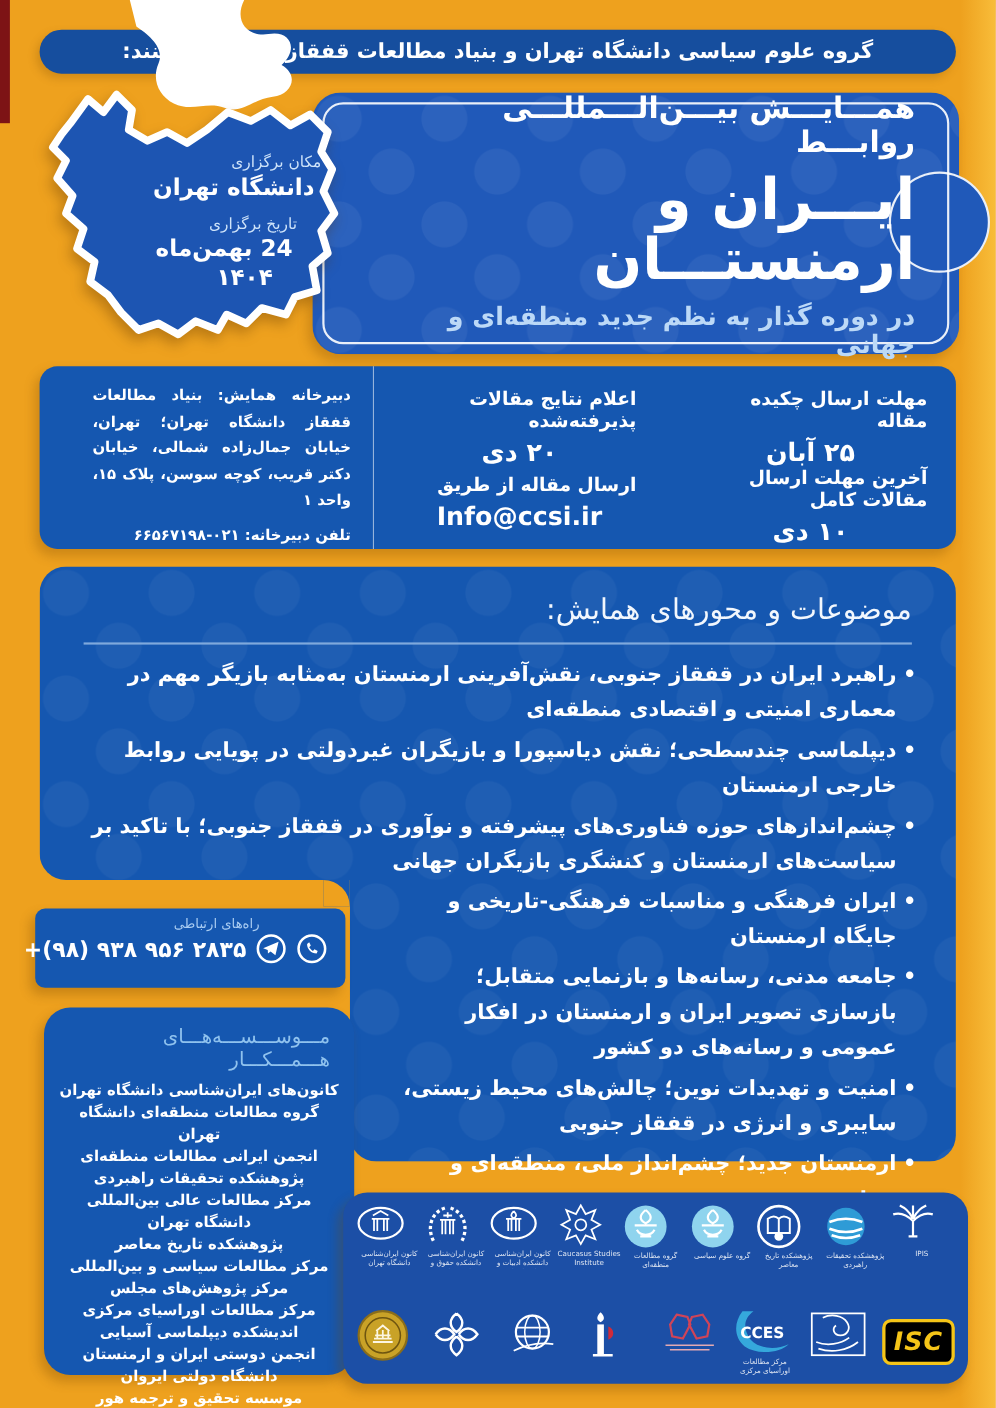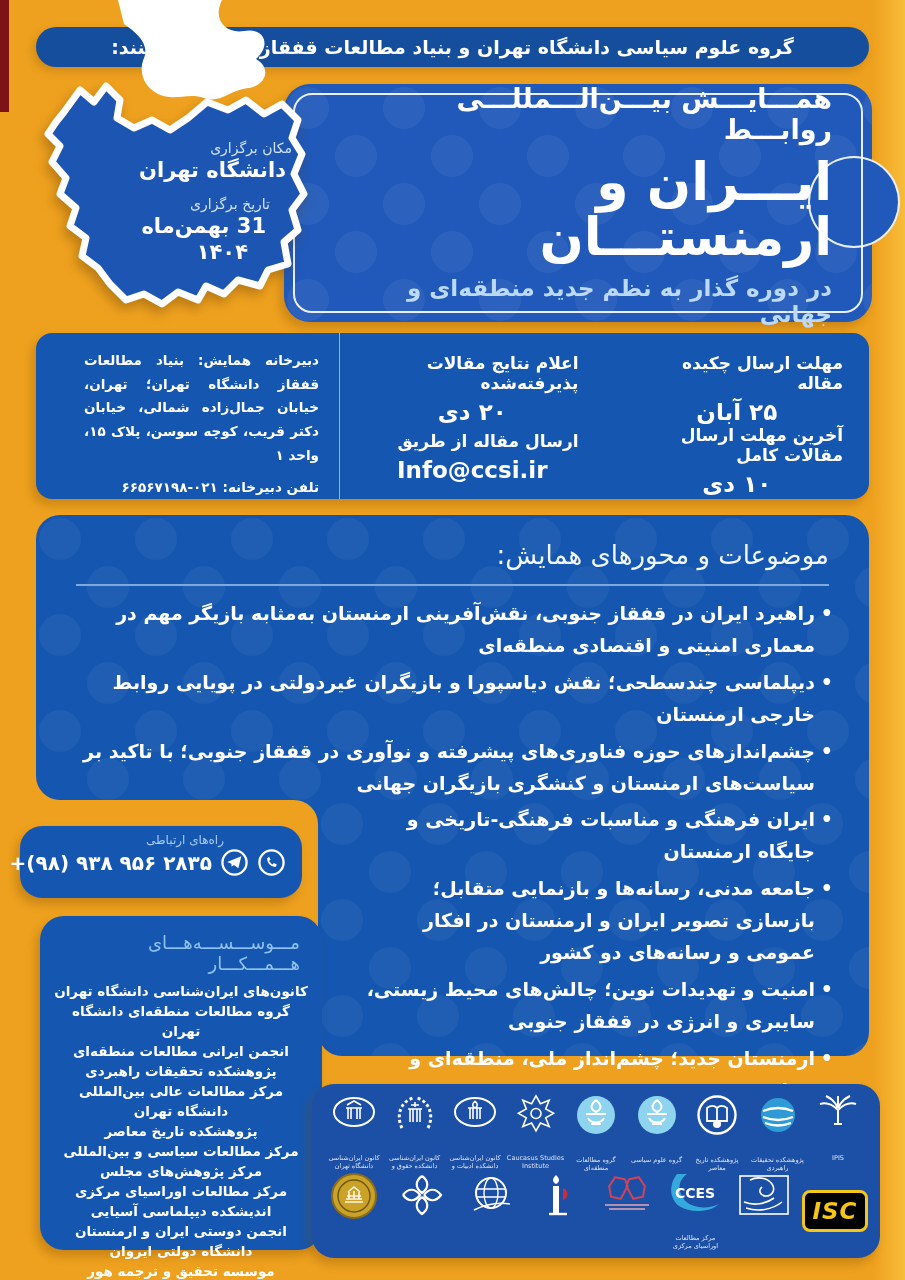--- a/index.html
+++ b/index.html
@@ -90,22 +90,22 @@
   .topics-list{ position:absolute; left:36px; top:598px; width:833px; padding:0 36px; z-index:6; list-style:none; }
   .topics-list li{
     position:relative; color:#fff; font-size:19px; font-weight:bold; line-height:1.68;
     padding-right:18px; margin-bottom:5px; text-align:right;
   }
   .topics-list li::before{ content:"•"; position:absolute; right:0; top:0; color:#fff; }
   .topics-list li:nth-child(n+4){ margin-left:282px; }
 
   
   .contact-card{
-    position:absolute; left:20px; top:826px; width:282px; height:72px;
-    background:#1557b0; border-radius:22px; z-index:7; color:#fff;
+    position:absolute; left:32px; top:826px; width:282px; height:72px;
+    background:#1557b0; border-radius:9px; z-index:7; color:#fff;
     box-shadow:-4px 6px 10px rgba(120,70,0,.3); padding:7px 16px 6px;
   }
   .contact-label{ font-size:12px; color:#a9ccf2; text-align:center; padding-left:48px; }
   .contact-row{ display:flex; flex-direction:row; align-items:center; gap:8px; margin-top:1px; }
   .c-icon{ width:29px; height:29px; flex:0 0 auto; }
   .contact-phone{ font-size:20px; font-weight:bold; direction:ltr; text-align:left; flex:1; white-space:nowrap; }
 
   
   .partners-card{
     position:absolute; left:40px; top:916px; width:282px; height:334px;
@@ -117,21 +117,21 @@
   .partners-list li{ font-size:13.5px; font-weight:bold; line-height:1.48; text-align:center; }
 
   
   .logos-panel{
     position:absolute; left:312px; top:1084px; width:568px; height:174px;
     background:#1c4fa6; border-radius:22px; z-index:7; padding:10px 12px 8px;
     display:flex; flex-direction:column; justify-content:space-between;
     box-shadow:-4px 6px 10px rgba(120,70,0,.3);
   }
   .logo-row{ display:flex; flex-direction:row-reverse; align-items:flex-start; justify-content:space-between; }
-  .logo{ width:60px; display:flex; flex-direction:column; align-items:center; gap:20px; }
+  .logo{ width:60px; display:flex; flex-direction:column; align-items:flex-end; gap:2px; }
   .logo .cap{
     font-size:6.5px; line-height:1.25; color:rgba(255,255,255,.85); text-align:center;
     max-height:17px; overflow:hidden; width:60px;
   }
   .isc-badge{
     width:66px; height:42px; background:#000; border:3px solid #f5c518; border-radius:8px;
     display:flex; align-items:center; justify-content:center; align-self:center;
   }
   .isc-badge span{ color:#f5c518; font-size:23px; font-weight:bold; font-style:italic; letter-spacing:1px; }
 </style>
@@ -165,21 +165,21 @@
          L226,68 L244,58 L262,72 L280,62 L296,78 L290,96 L300,112 L292,132 L302,152 L290,168
          L296,188 L282,200 L286,222 L266,228 L258,244 L236,238 L222,252 L204,244 L196,258
          L176,250 L160,262 L142,252 L124,258 L108,242 L96,226 L80,214 L84,196 L68,184 L74,166
          L58,152 L64,136 L50,120 L58,104 L46,92 L54,80 Z" fill="#1d55b2" stroke="#ffffff" stroke-width="7" stroke-linejoin="round"></path>
   </svg>
 
   <div class="map-text">
     <div class="small">مکان برگزاری</div>
     <div class="big mt-2">دانشگاه تهران</div>
     <div class="small mr-22">تاریخ برگزاری</div>
-    <div class="big mr-26">31 بهمن‌ماه</div>
+    <div class="big mr-26">24 بهمن‌ماه</div>
     <div class="big mr-44">۱۴۰۴</div>
   </div>
 
   <div class="info-bar">
     <div class="info-col">
       <div class="lbl">مهلت ارسال چکیده مقاله</div>
       <div class="val">۲۵ آبان</div>
       <div class="info-gap"></div>
       <div class="lbl">آخرین مهلت ارسال مقالات کامل</div>
       <div class="val">۱۰ دی</div>

